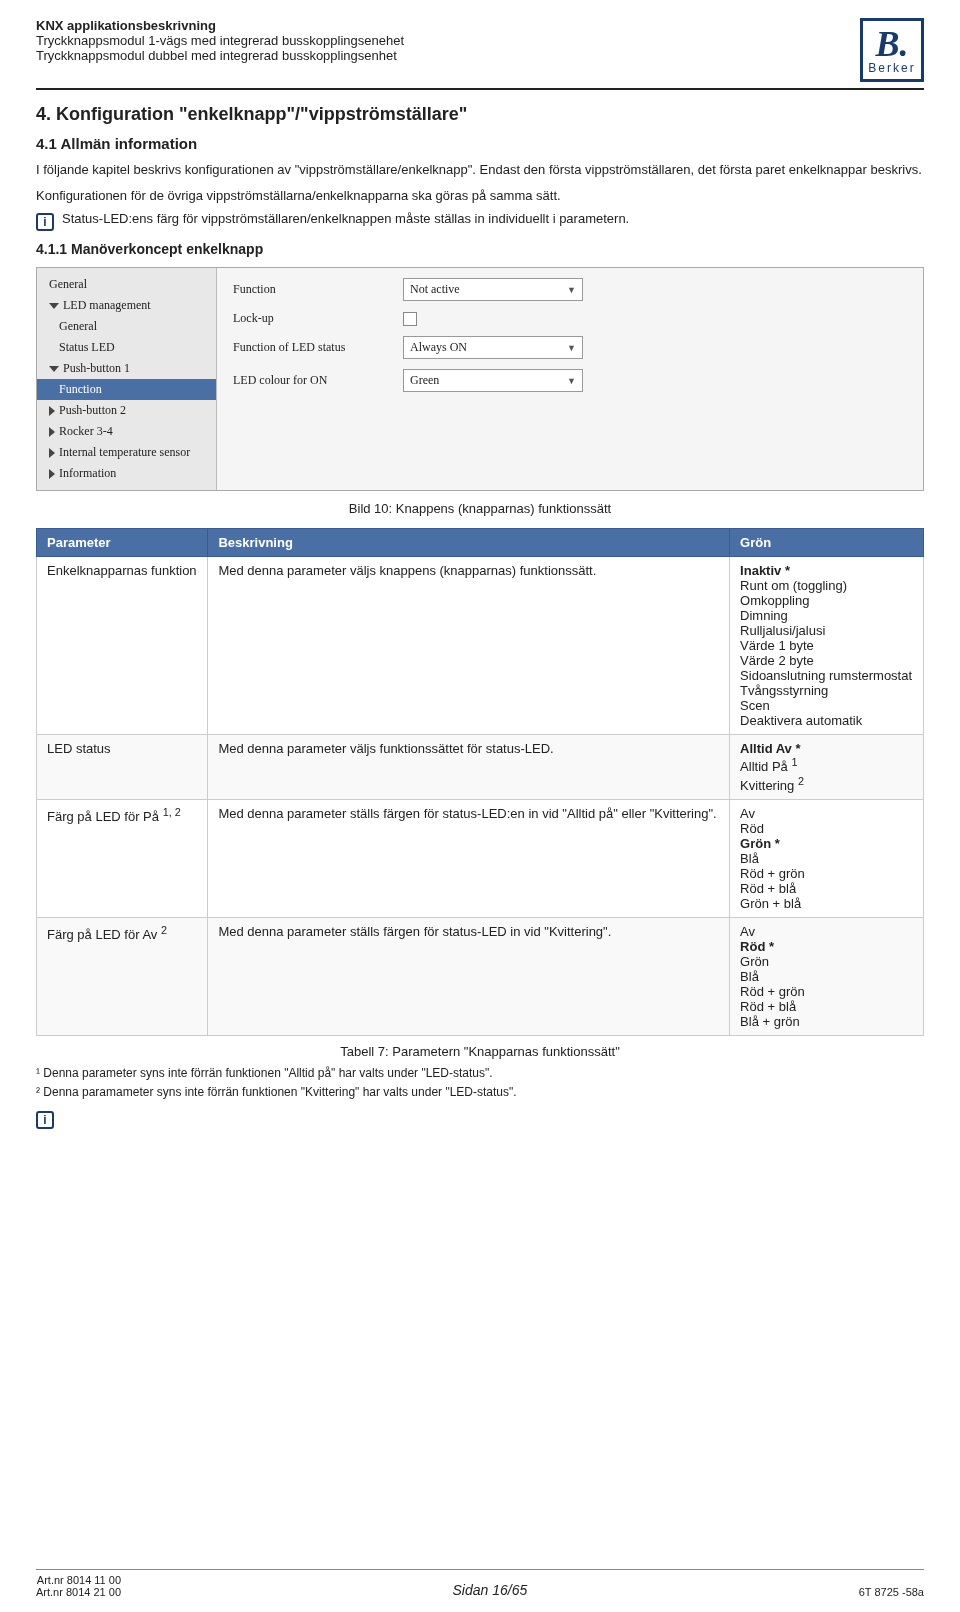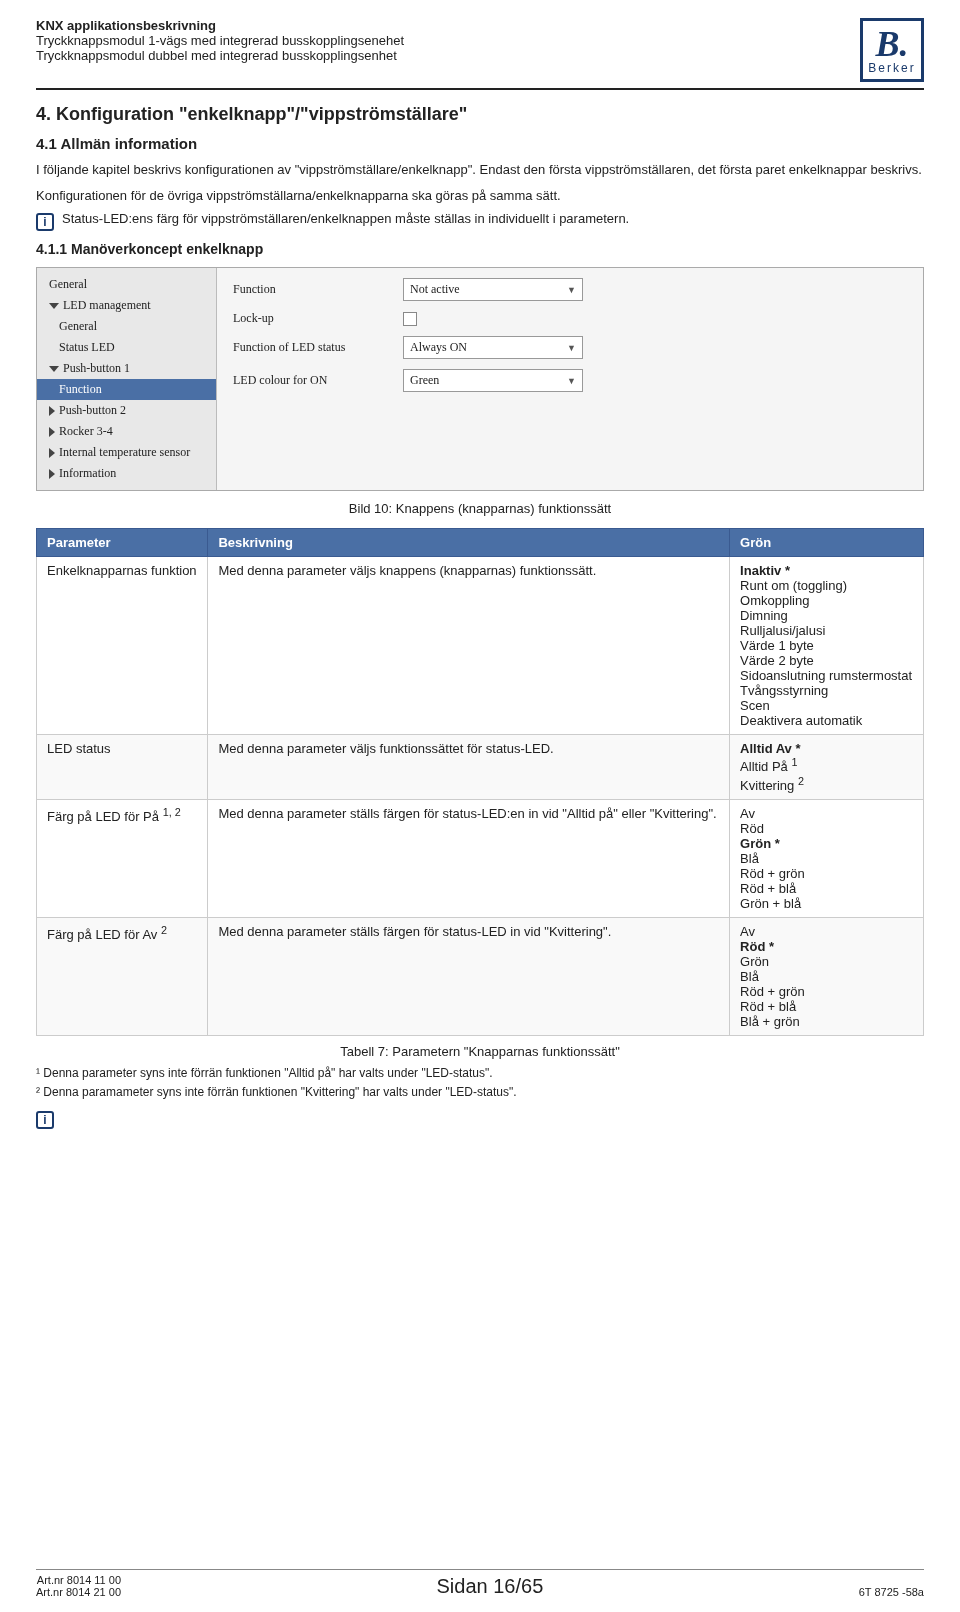--- a/index.html
+++ b/index.html
@@ -255,22 +255,23 @@
       align-items: flex-end;
       border-top: 1px solid #888;
       padding-top: 4px;
       font-size: 11px;
       text-align: right;
     }
     .footer-left .art-nr {
       display: block;
     }
     .footer-center {
-      font-size: 20px;
+      font-size: 14px;
       font-weight: normal;
+      font-style: italic;
     }
     .footer-right {
       font-size: 11px;
     }
     .sperre-para {
       display: flex;
       align-items: flex-start;
       gap: 8px;
       margin-top: 8px;
     }

